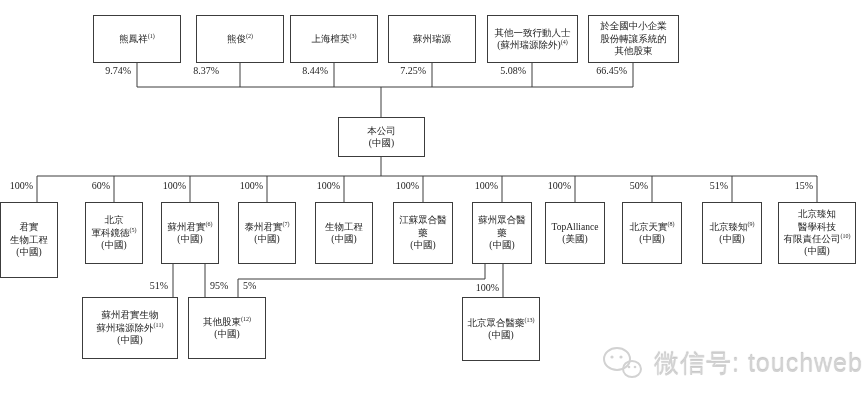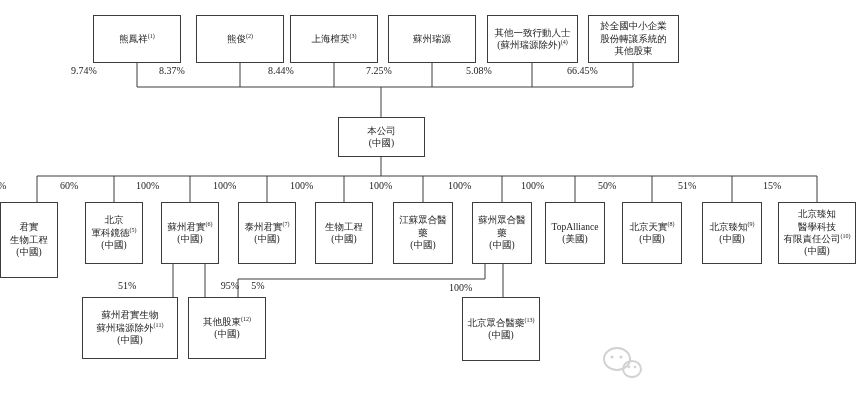--- a/index.html
+++ b/index.html
@@ -10,22 +10,22 @@
   #wires{position:absolute;left:0;top:0;}
   .box{
     position:absolute;box-sizing:border-box;border:1px solid #3c3c3c;background:#ffffff;
     display:flex;align-items:center;justify-content:center;text-align:center;
     font-size:9.5px;line-height:1.3;padding:2px;
   }
   .nm{white-space:pre-line;}
   .bl sup{font-size:6px;line-height:0;}
   .rg{display:block;}
   .pct{position:absolute;font-size:10px;line-height:1;color:#1c1c1c;}
-  .pr{}
-  .pl{text-align:center;}
+  .pr{text-align:right;}
+  .pl{text-align:left;}
   .watermark{
     position:absolute;left:600px;top:342px;display:flex;align-items:center;gap:8px;
     color:#d2d2d2;text-shadow:0 1px 0 #ffffff,0 -1px 1px #bdbdbd;
     font-family:"Liberation Sans","DejaVu Sans",sans-serif;
   }
   .wm-text{font-size:25px;letter-spacing:1px;}
 </style>
 </head>
 <body>
 
@@ -170,15 +170,16 @@
         <ellipse cx="17" cy="17" rx="13" ry="11"></ellipse>
         <ellipse cx="32" cy="27" rx="9" ry="8"></ellipse>
       </g>
       <g fill="#d2d2d2">
         <circle cx="12" cy="15" r="1.6"></circle>
         <circle cx="21" cy="15" r="1.6"></circle>
         <circle cx="29" cy="25" r="1.3"></circle>
         <circle cx="35" cy="25" r="1.3"></circle>
       </g>
     </svg>
+    <span class="wm-text">微信号: touchweb</span>
   </div>
 
 </div>
 
 </body></html>

